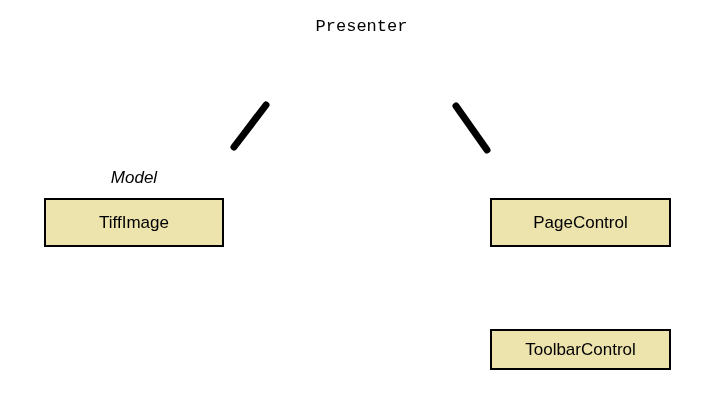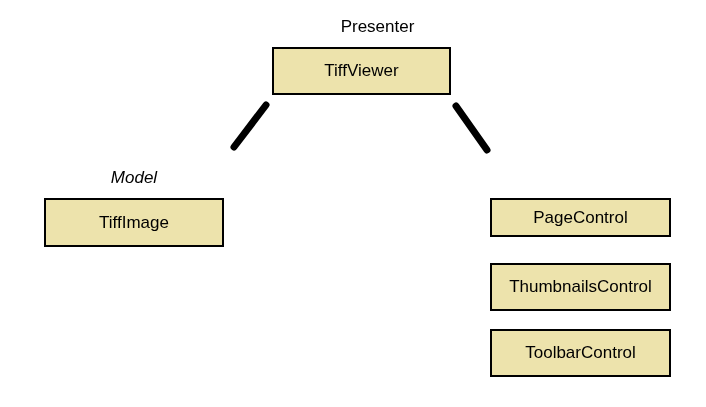--- a/index.html
+++ b/index.html
@@ -41,53 +41,47 @@
     box-sizing: border-box;
     background: var(--box-fill, #ede3ac);
     border: 2px solid var(--box-border, #000000);
     display: flex;
     align-items: center;
     justify-content: center;
     font-size: 17px;
     white-space: nowrap;
   }
   
-  #presenter-label { left: 288px; top: 18px;  width: 179px; }
+  #presenter-label { left: 272px; top: 18px;  width: 179px; font-family: Liberation Mono, monospace; }
   #model-label     { left: 44px;  top: 169px; width: 180px; font-style: italic; }
   #view-label      { left: 490px; top: 169px; width: 181px; }
 
   #box-tiffviewer        { left: 272px; top: 47px;  width: 179px; height: 48px; }
   #box-tiffimage         { left: 44px;  top: 198px; width: 180px; height: 49px; }
-  #box-pagecontrol       { left: 490px; top: 198px; width: 181px; height: 39px; justify-content: center; }
+  #box-pagecontrol       { left: 490px; top: 198px; width: 181px; height: 49px; justify-content: center; }
   #box-thumbnailscontrol { left: 490px; top: 263px; width: 181px; height: 48px; }
-  #box-toolbarcontrol    { left: 490px; top: 329px; width: 181px; height: 48px; }
+  #box-toolbarcontrol    { left: 490px; top: 329px; width: 181px; height: 41px; }
 </style>
 </head>
 <body>
 
 <div class="canvas">
 
   <svg class="connectors" viewBox="0 0 706 407" xmlns="http://www.w3.org/2000/svg">
     <line x1="266" y1="105" x2="234" y2="147"></line>
     <line x1="456" y1="106" x2="487" y2="150"></line>
   </svg>
 
   <div class="group-label" id="presenter-label">Presenter</div>
-  <div class="node-box" id="box-tiffviewer">
-    <span>TiffViewer</span>
-  </div>
 
   <div class="group-label" id="model-label">Model</div>
   <div class="node-box" id="box-tiffimage">
     <span>TiffImage</span>
   </div>
 
   <div class="node-box" id="box-pagecontrol">
     <span>PageControl</span>
   </div>
-  <div class="node-box" id="box-thumbnailscontrol">
-    <span>ThumbnailsControl</span>
-  </div>
   <div class="node-box" id="box-toolbarcontrol">
     <span>ToolbarControl</span>
   </div>
 
 </div>
 
 </body></html>

